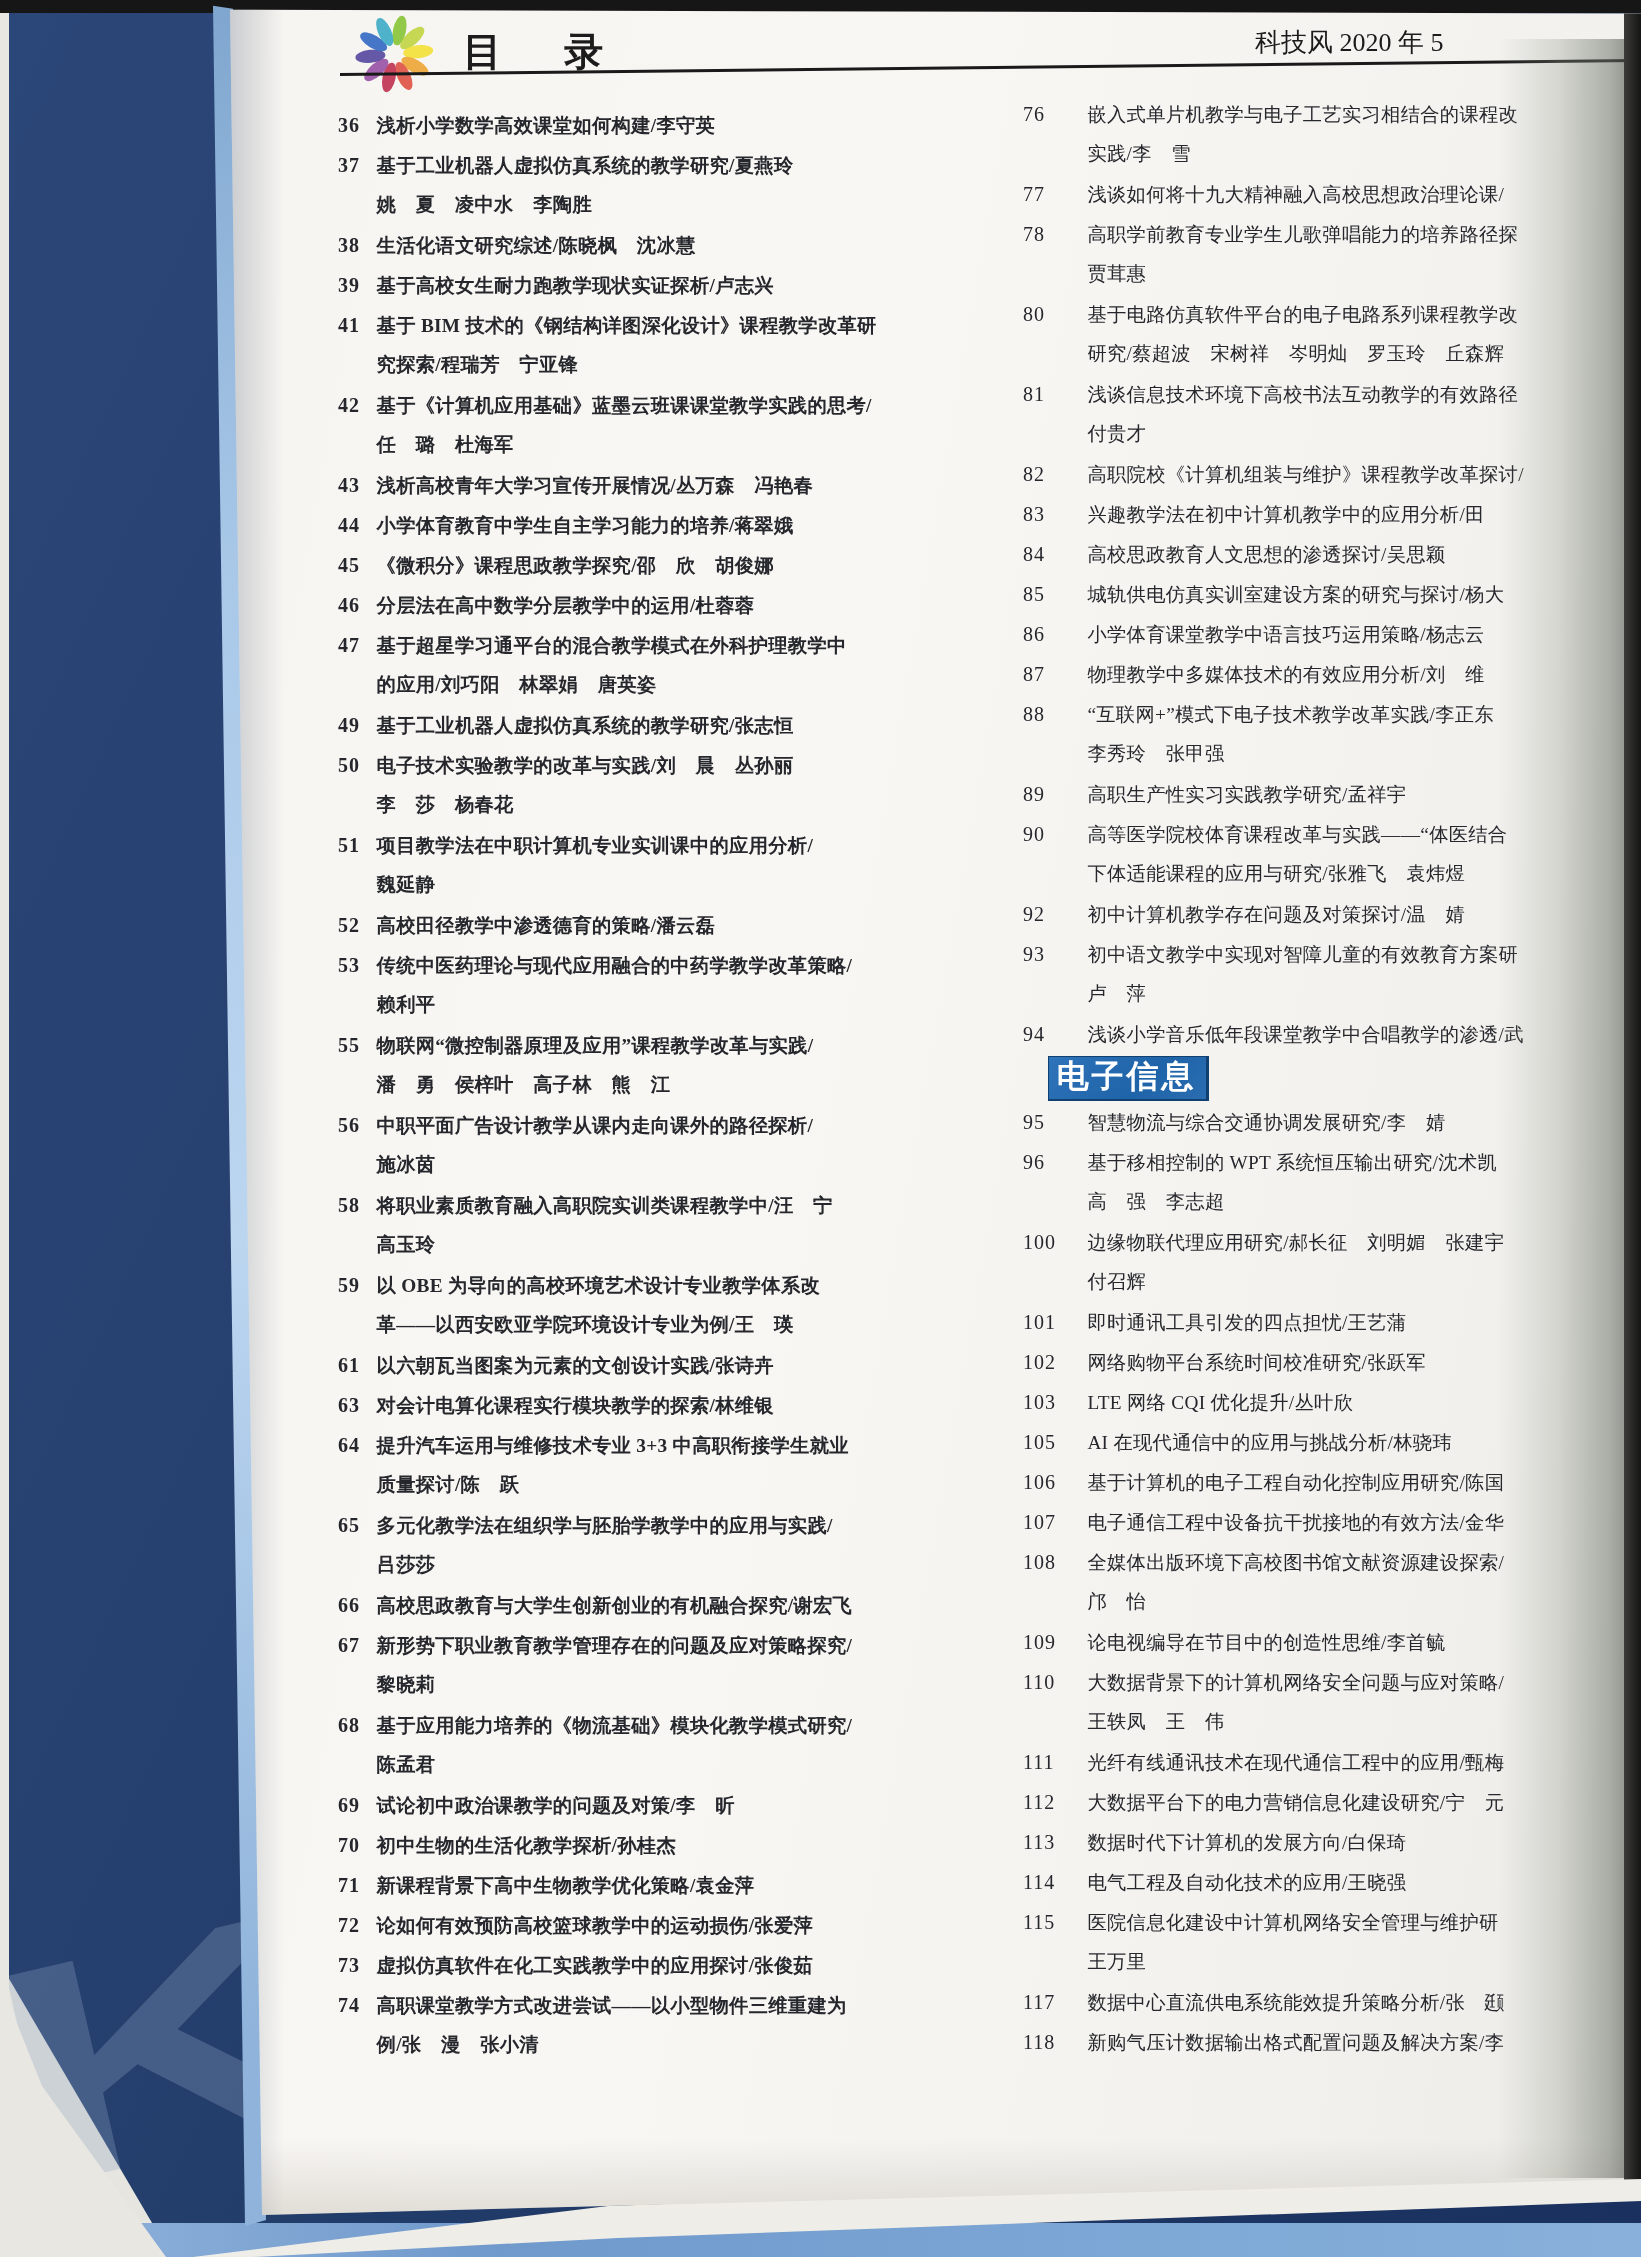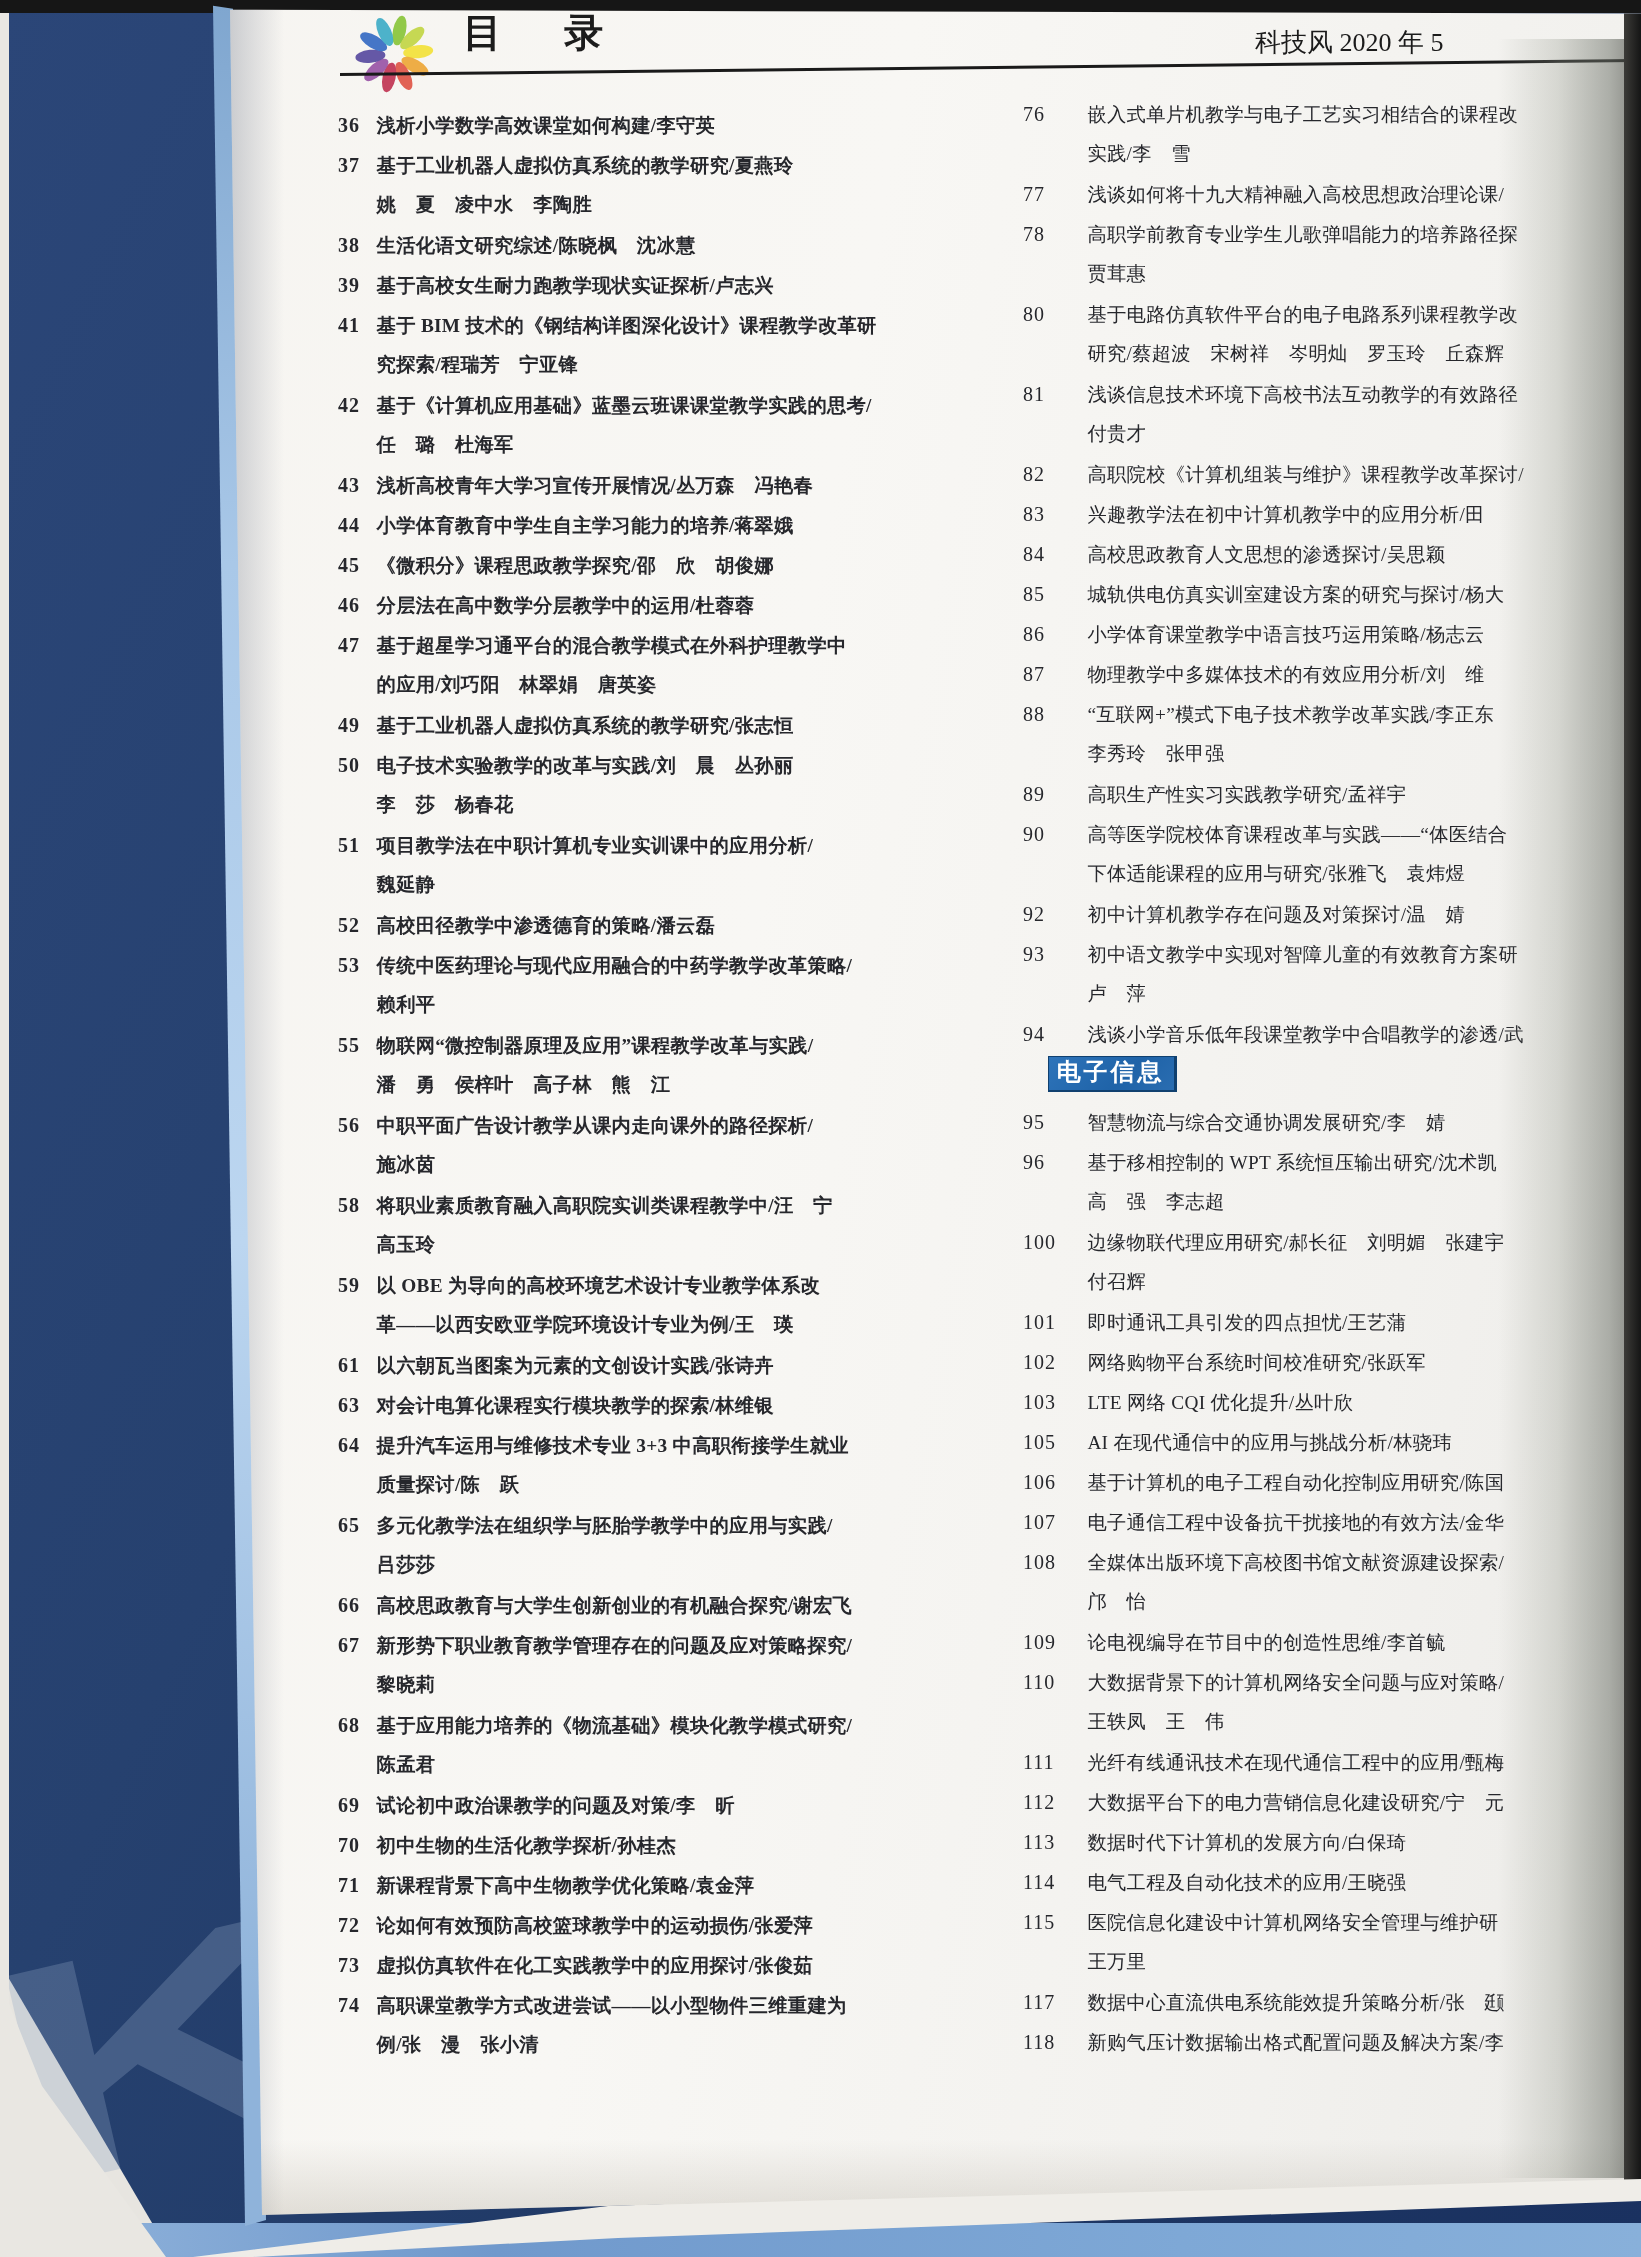--- a/index.html
+++ b/index.html
@@ -69,21 +69,21 @@
     background:linear-gradient(to right,#3c3b38,#151515);
   }
 
   
   .logo{left:340px;top:3.9px;width:108px;height:81px;}
   .petal{
     position:absolute;left:48px;top:35px;width:12.6px;height:30px;
     border-radius:50%;opacity:0.95;
   }
   .toc-title{
-    left:463px;top:6px;font-size:39px;font-weight:600;color:#1c1c1c;
+    left:463px;top:25px;font-size:39px;font-weight:600;color:#1c1c1c;
     letter-spacing:11.6px;white-space:nowrap;
   }
   .header-rule{
     left:340px;top:73px;width:1294px;height:2.9px;background:#1a1a1a;
     transform:rotate(-0.62deg);transform-origin:left top;
   }
   .journal-name{
     left:1255px;top:25px;width:377px;font-size:26px;color:#1b1b1b;
     white-space:nowrap;
   }
@@ -97,21 +97,21 @@
   #right-col .toc-line{height:40px;line-height:40px;}
   .num{display:inline-block;font-size:20px;letter-spacing:1px;vertical-align:baseline;}
   .num-l{width:26px;margin-right:12.6px;}
   .num-r{width:48px;margin-right:16.4px;}
   .txt{font-size:19.3px;letter-spacing:0.3px;}
   .section-line{height:48px !important;}
   .section-box{
     display:inline-block;margin-left:25px;margin-top:1.9px;
     background:linear-gradient(135deg,#2e74ba,#1f63a8 60%,#2a6db1);
     border:1.9px solid #10406f;border-right-width:3.9px;border-bottom-width:2.9px;
-    color:#ffffff;font-size:24px;font-weight:bold;line-height:1.1;
+    color:#ffffff;font-size:32px;font-weight:bold;line-height:1.1;
     padding:1.9px 9.7px 4.8px 7.7px;letter-spacing:2.9px;
   }
 </style>
 </head>
 <body>
 
 <div class="abs cover-navy"></div>
 <div class="abs k-glyph">K</div>
 <div class="abs bottom-band"></div>
 <div class="abs under-sheet"></div>

